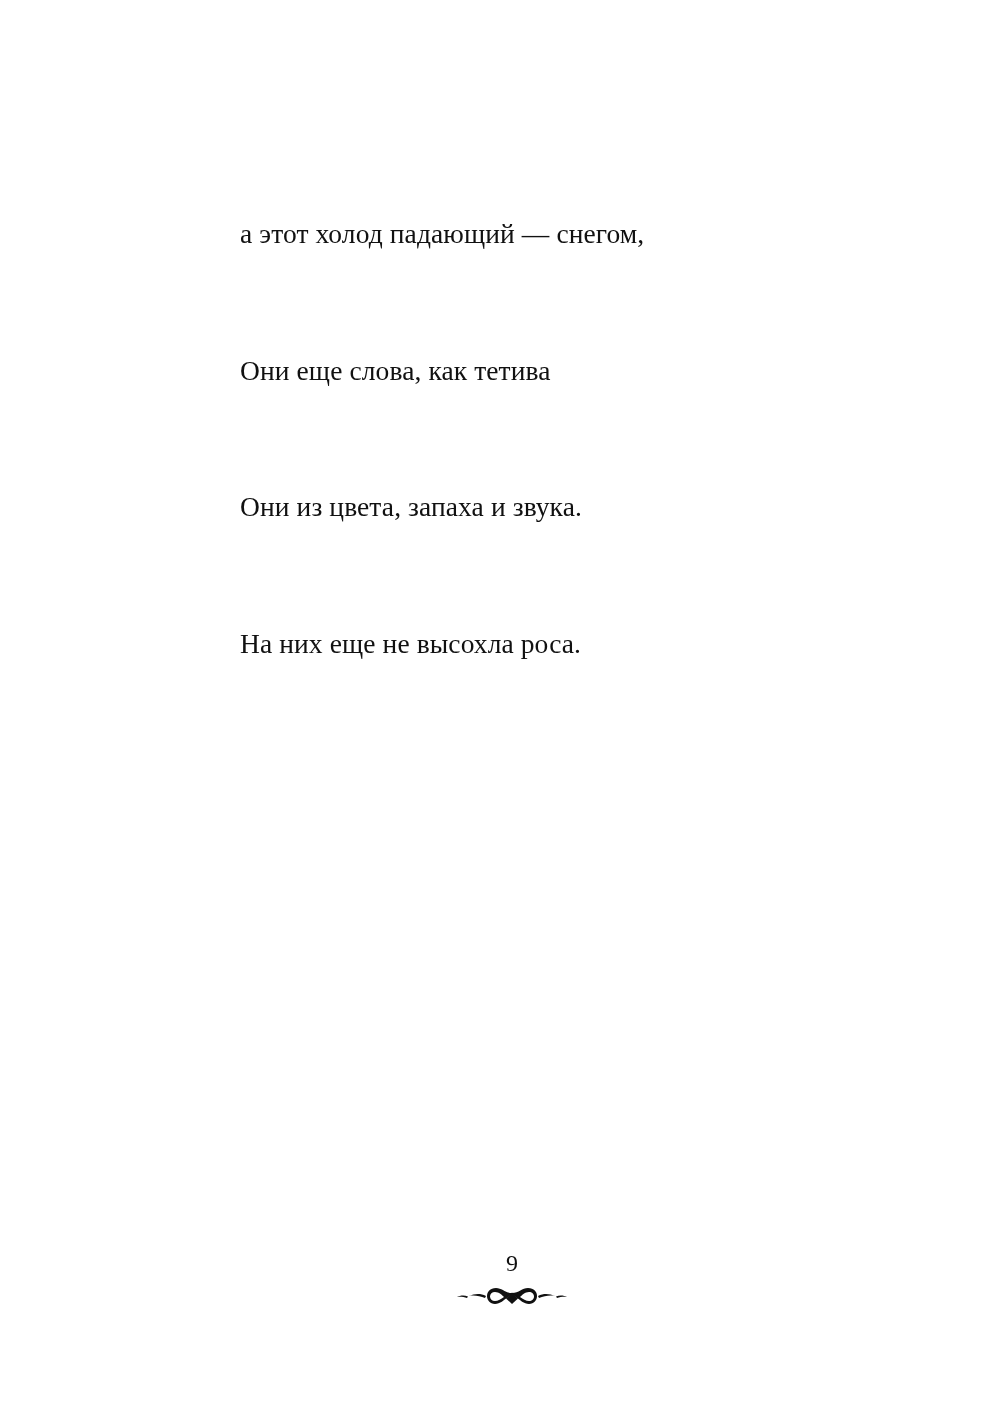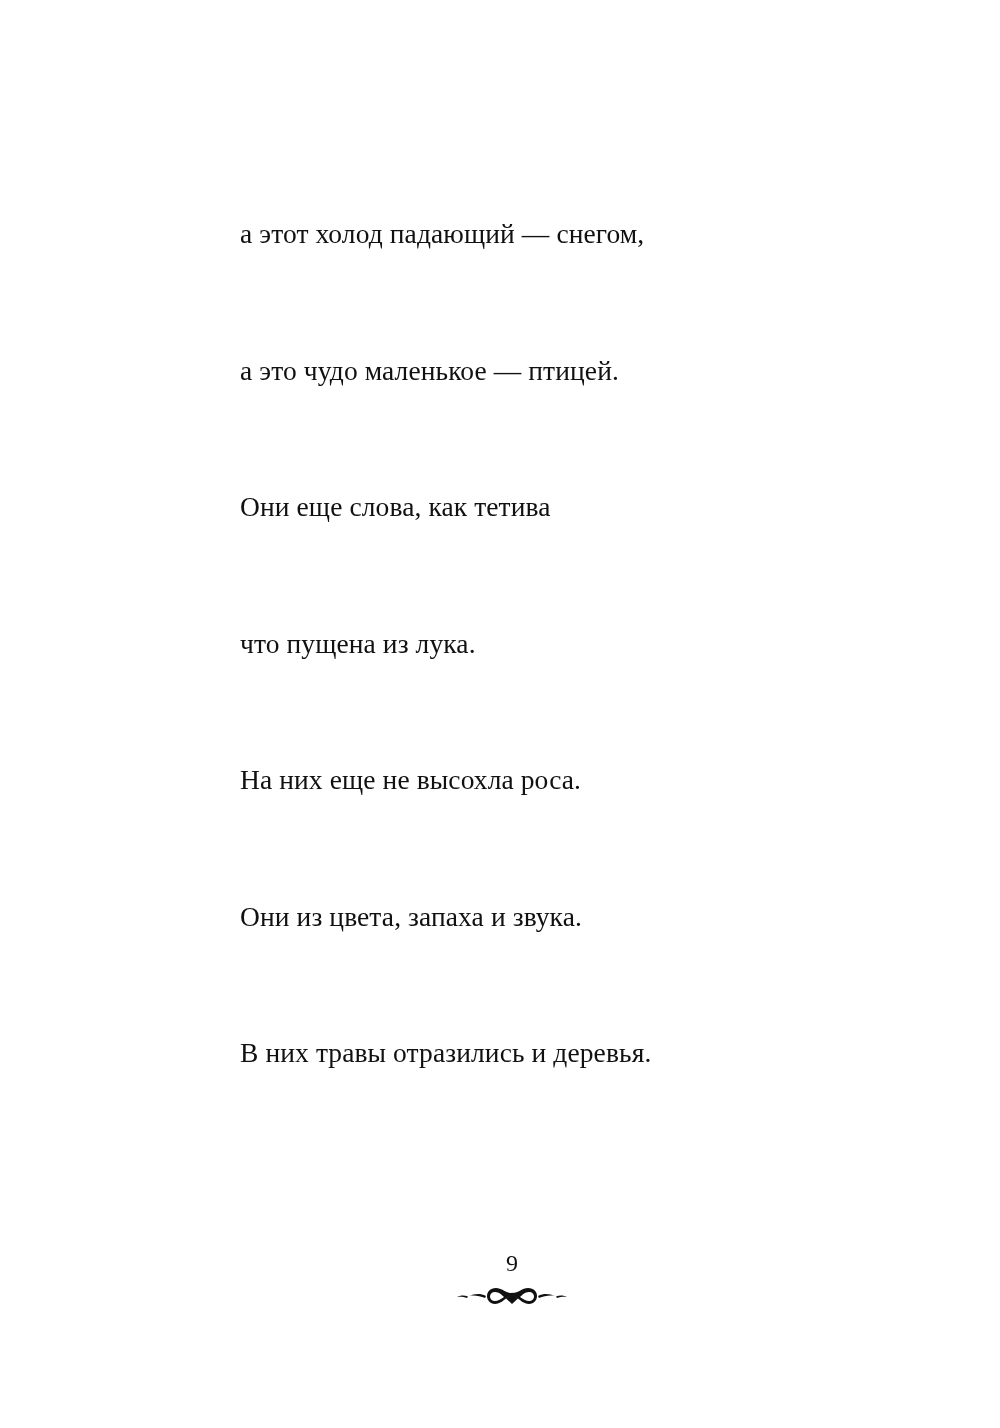--- a/index.html
+++ b/index.html
@@ -61,26 +61,23 @@
 </style>
 </head>
 <body>
 
 <div class="page">
 
   <div class="text-block">
 
     <div class="poem">
       <div class="line">а этот холод падающий — снегом,</div>
-      <div class="line">а это чудо маленькое — птицей.</div>
       <div class="line">Они еще слова, как тетива</div>
-      <div class="line">что пущена из лука.</div>
+      <div class="line">Они из цвета, запаха и звука.</div>
       <div class="line">На них еще не высохла роса.</div>
-      <div class="line">Они из цвета, запаха и звука.</div>
-      <div class="line">В них травы отразились и деревья.</div>
       
       
       
       
     </div>
 
   </div>
 
   <div class="folio">9</div>
 

